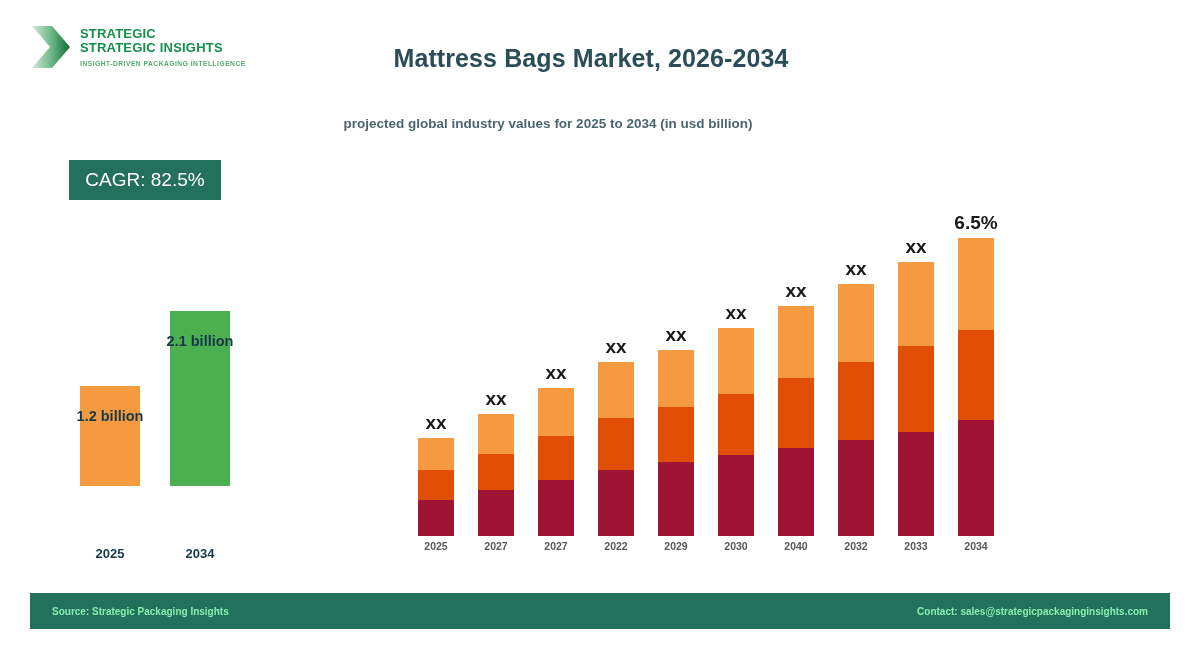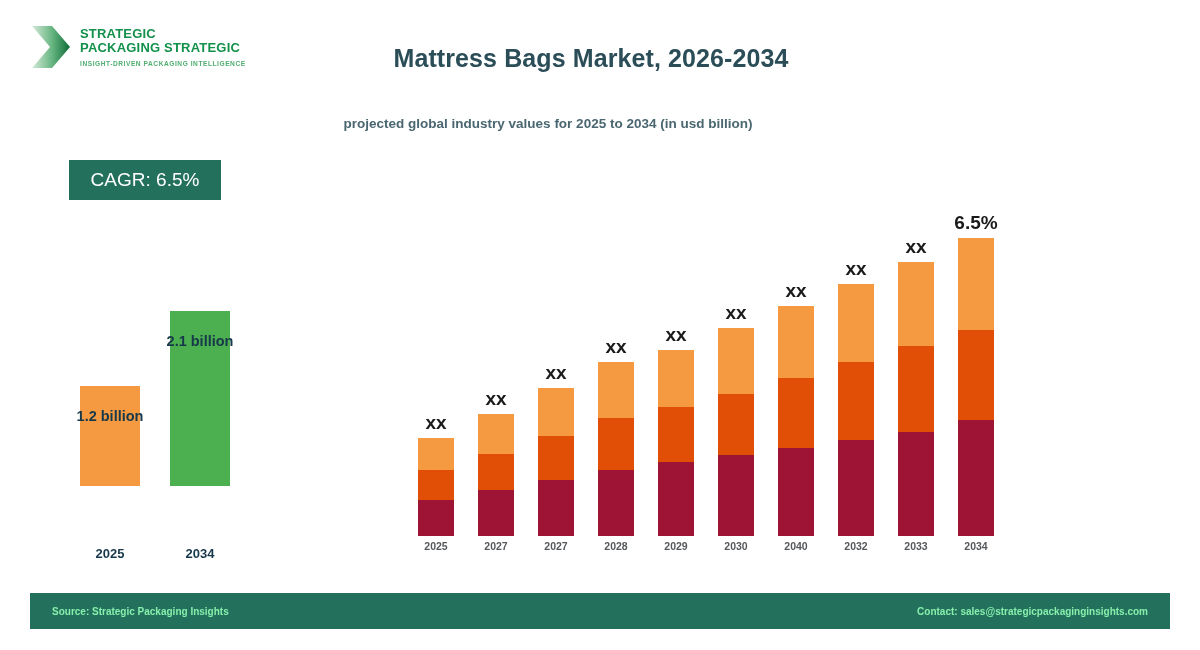--- a/index.html
+++ b/index.html
@@ -191,30 +191,30 @@
       <linearGradient id="chevGrad" x1="0" y1="0" x2="1" y2="0">
         <stop offset="0%" stop-color="#d6ead9"></stop>
         <stop offset="55%" stop-color="#63b37e"></stop>
         <stop offset="100%" stop-color="#0d6b35"></stop>
       </linearGradient>
     </defs>
     <path d="M2 3 L22 3 L40 24 L22 45 L2 45 L20 24 Z" fill="url(#chevGrad)"></path>
   </svg>
   <div id="logo-text-block">
     <div class="logo-line">STRATEGIC</div>
-    <div class="logo-line">PACKAGING STRATEGIC</div>
+    <div class="logo-line">STRATEGIC INSIGHTS</div>
     <div id="logo-tagline">INSIGHT-DRIVEN PACKAGING INTELLIGENCE</div>
   </div>
 </div>
 
 <div id="page-title">Mattress Bags Market, 2026-2034</div>
 <div id="page-subtitle">projected global industry values for 2025 to 2034 (in usd billion)</div>
 
 <div id="cagr-badge">
-  <span>CAGR: 6.5%</span>
+  <span>CAGR: 82.5%</span>
 </div>
 
 <div id="left-chart">
     <div class="lc-bar" style="left: 80px; height: 100px; background: rgb(245, 154, 64);"></div>
     <div class="lc-value" style="left: 30px; top: 408px;">1.2 billion</div>
     <div class="lc-year" style="left: 50px;">2025</div>
     <div class="lc-bar" style="left: 170px; height: 175px; background: rgb(76, 175, 80);"></div>
     <div class="lc-value" style="left: 120px; top: 333px;">2.1 billion</div>
     <div class="lc-year" style="left: 140px;">2034</div>
   </div>
@@ -240,21 +240,21 @@
       <div class="sb-seg" style="height: 56px; background: rgb(158, 20, 53);"></div>
     </div>
     <div class="sb-label" style="left: 126px; top: 362px;">xx</div>
     <div class="sb-year" style="left: 126px;">2027</div>
     <div class="sb-stack" style="left: 198px;">
       <div class="sb-seg" style="height: 56px; background: rgb(245, 154, 64);"></div>
       <div class="sb-seg" style="height: 52px; background: rgb(225, 78, 6);"></div>
       <div class="sb-seg" style="height: 66px; background: rgb(158, 20, 53);"></div>
     </div>
     <div class="sb-label" style="left: 186px; top: 336px;">xx</div>
-    <div class="sb-year" style="left: 186px;">2028</div>
+    <div class="sb-year" style="left: 186px;">2022</div>
     <div class="sb-stack" style="left: 258px;">
       <div class="sb-seg" style="height: 57px; background: rgb(245, 154, 64);"></div>
       <div class="sb-seg" style="height: 55px; background: rgb(225, 78, 6);"></div>
       <div class="sb-seg" style="height: 74px; background: rgb(158, 20, 53);"></div>
     </div>
     <div class="sb-label" style="left: 246px; top: 324px;">xx</div>
     <div class="sb-year" style="left: 246px;">2029</div>
     <div class="sb-stack" style="left: 318px;">
       <div class="sb-seg" style="height: 66px; background: rgb(245, 154, 64);"></div>
       <div class="sb-seg" style="height: 61px; background: rgb(225, 78, 6);"></div>

